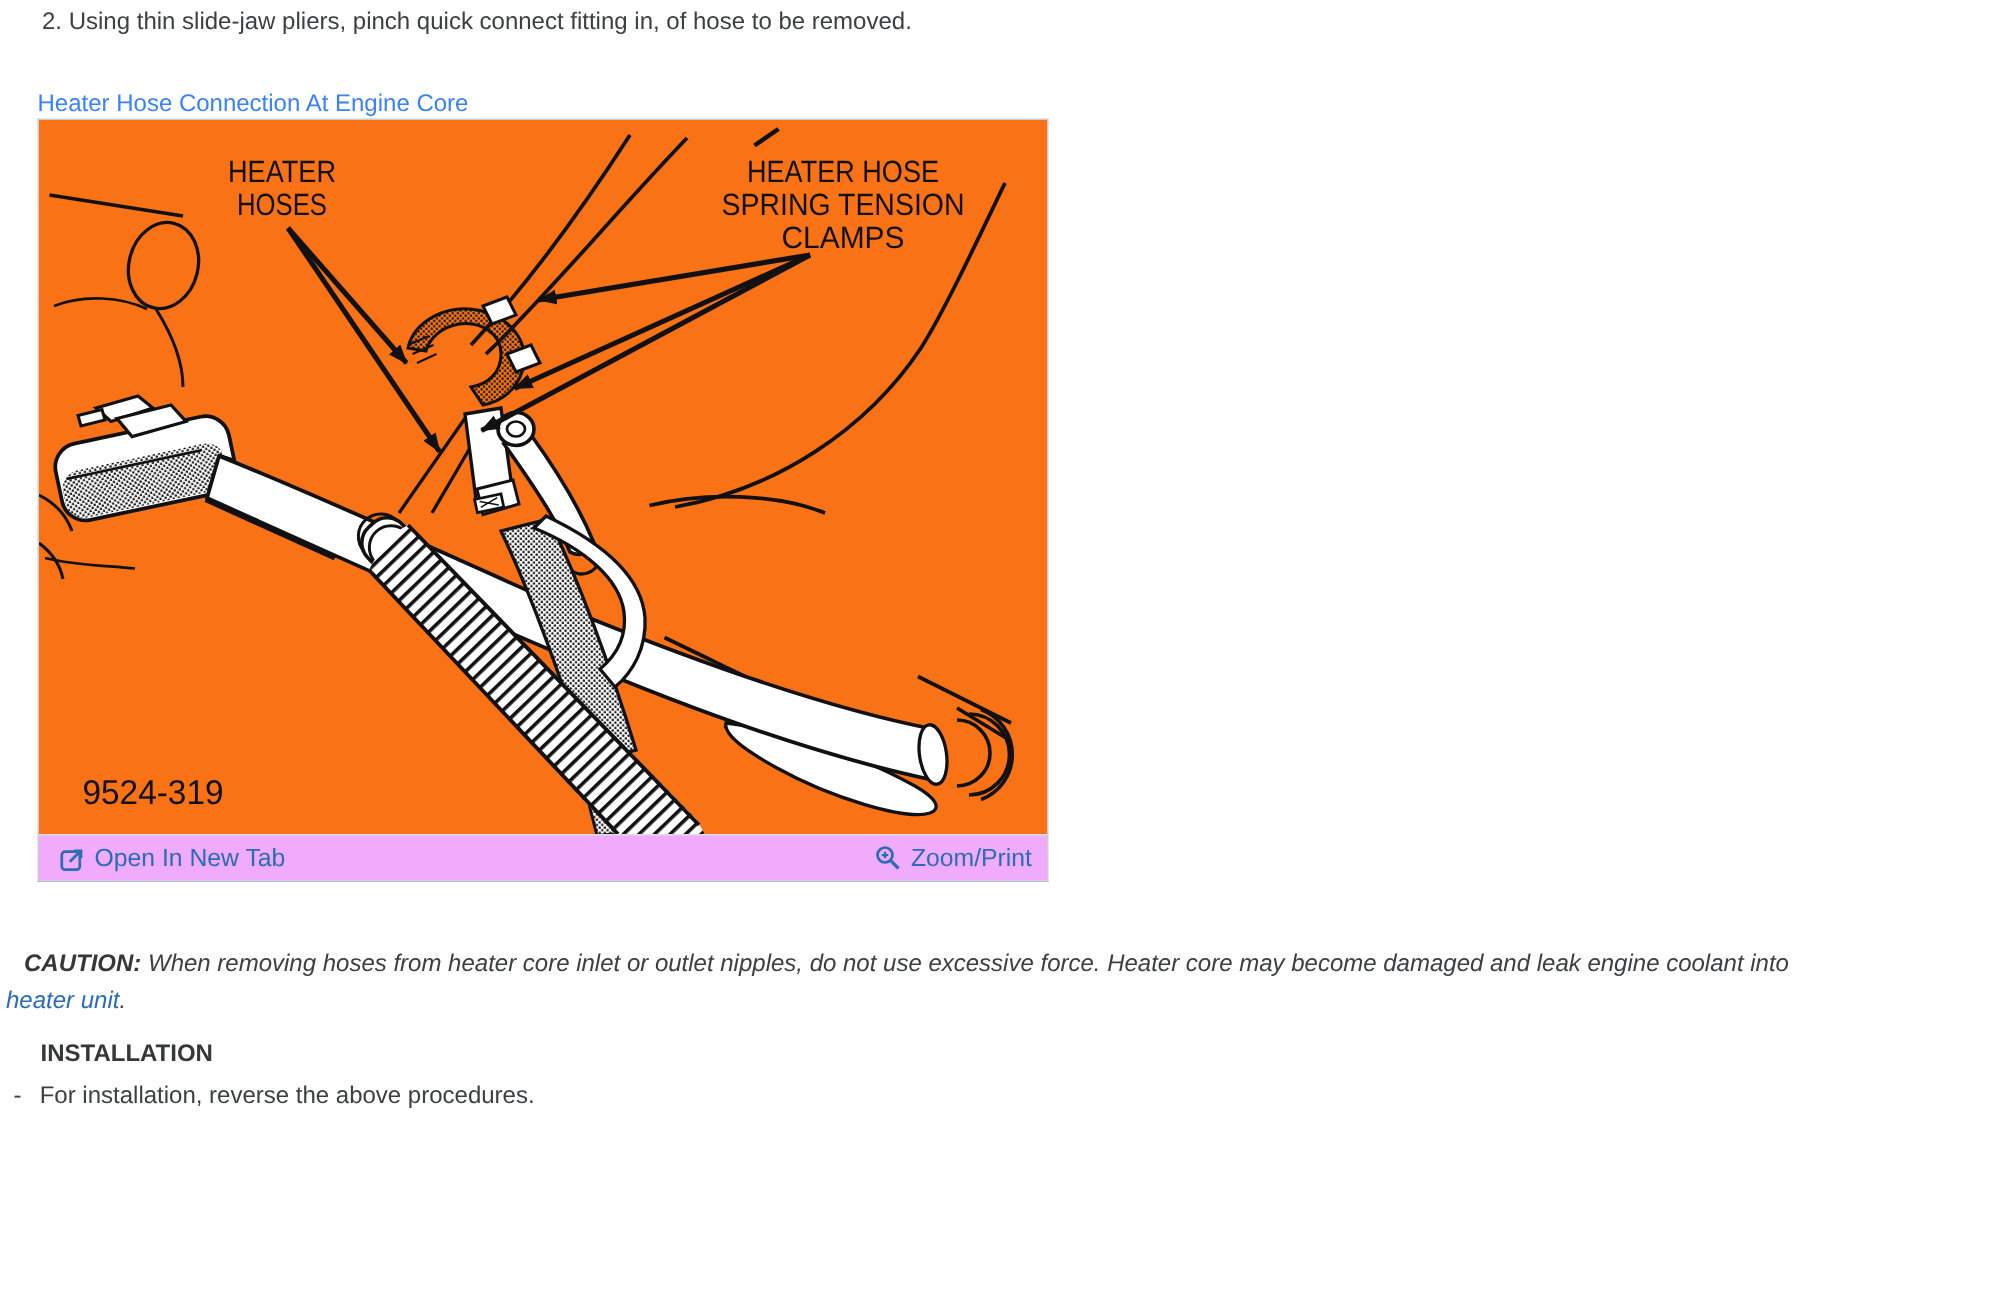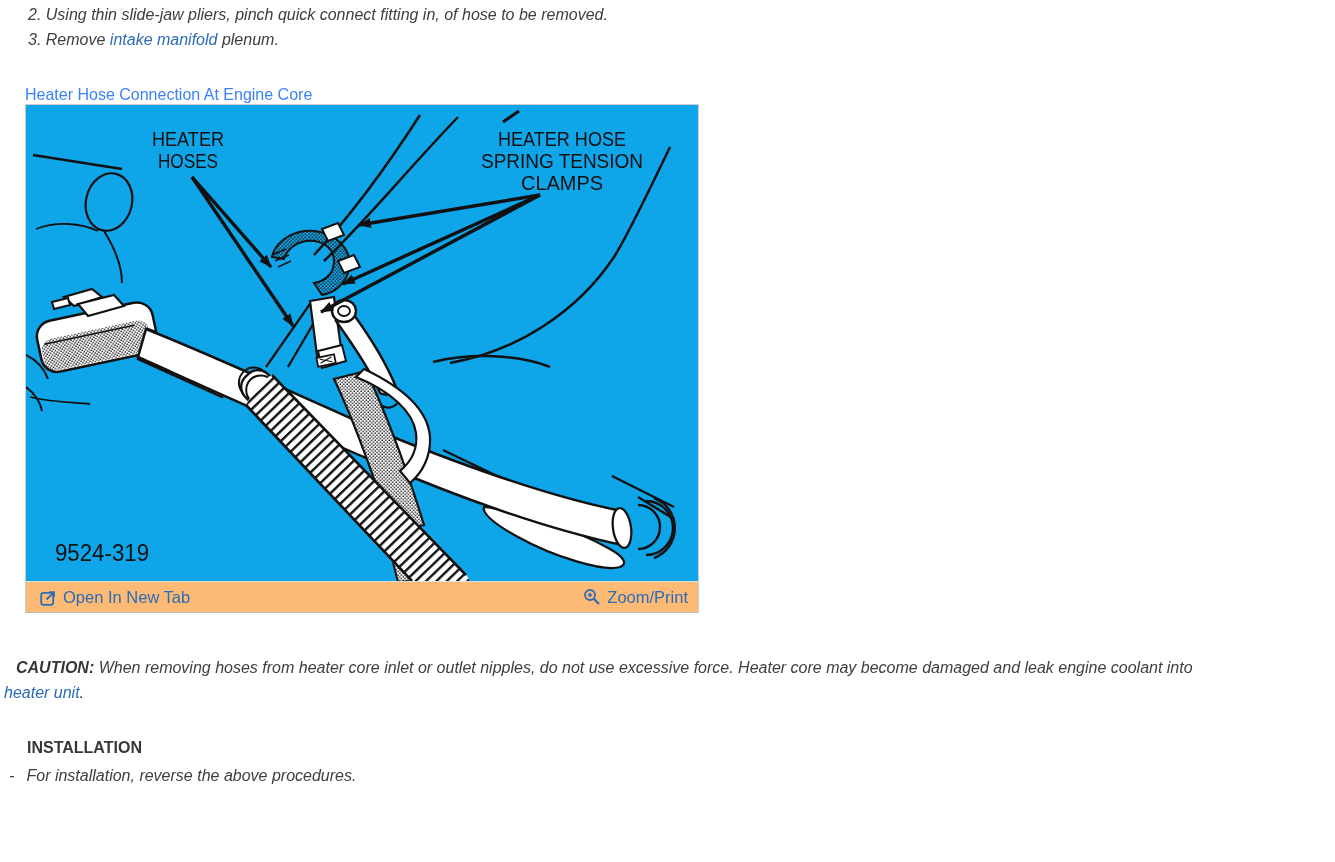--- a/index.html
+++ b/index.html
@@ -5,57 +5,53 @@
   * { margin:0; padding:0; box-sizing:border-box; }
   html,body { background:#ffffff; }
   body {
     width:1335px; height:862px; overflow:hidden;
     font-family:"Liberation Sans", sans-serif;
     color:#3c4043; font-size:16px; position:relative;
     padding-top:2px;
   }
   a.link { color:#2a6cb8; text-decoration:none; cursor:pointer; }
   .steps { padding-left:28px; }
-  .step-row { line-height:25px; white-space:nowrap;font-style:italic; }
+  .step-row { line-height:25px; white-space:nowrap; }
   .step-num { display:inline-block; min-width:13px; }
   .fig-caption { margin-top:33px; margin-left:25px; line-height:19px; color:#3b82f6; }
   .figure {
     margin-left:25px; width:674px;
     border:1px solid #cccccc; border-bottom-color:#b9bdc1;
     background:#ffffff;
   }
-  .fig-image { width:672px; height:476px; background:#0ea5e9; position:relative; }
+  .fig-image { width:672px; height:476px; background:#f97316; position:relative; }
   .fig-footer {
-    height:31px; background:#fdba74; border-top:1px solid #dcdfe1;
+    height:31px; background:#f0abfc; border-top:1px solid #dcdfe1;
     display:flex; align-items:center; justify-content:space-between;
     padding:0 10px 0 14px; font-size:16.5px;
   }
   .fig-footer .flink { display:flex; align-items:center; gap:6px; color:#2a6cb8; cursor:pointer; text-decoration:none; }
   .fig-footer svg { display:block; }
   .steps-bottom { margin-top:42px; }
   .caution-para {
     margin-top:25px; margin-left:4px; text-indent:12px;
     line-height:25px; max-width:1228px;font-style:italic;
   }
   .caution-label { font-weight:bold; color:#35383b; }
-  .install-heading { margin-top:33px; padding-left:27px; font-weight:bold; line-height:20px; color:#35383b; }
+  .install-heading { margin-top:13px; padding-left:27px; font-weight:bold; line-height:20px; color:#35383b; }
   .install-list { margin-top:5px; padding-left:9px; }
   .drawing-svg text { font-family:"Liberation Sans", sans-serif; fill:#111; }
 </style>
 </head>
 <body>
 
 <div class="steps">
   <div class="step-row">
     <span class="step-num">2.</span>
     <span>Using thin slide-jaw pliers, pinch quick connect fitting in, of hose to be removed.</span>
-  </div>
-  <div class="step-row">
-    <span class="step-num">3.</span>
-    <span>Remove </span><a class="link">intake manifold</a><span> plenum.</span>
   </div>
 </div>
 
 <div class="fig-caption">Heater Hose Connection At Engine Core</div>
 
 <div class="figure">
   <div class="fig-image">
     <svg class="drawing-svg" width="672" height="476" viewBox="0 0 672 476">
       <defs>
         <pattern id="stip" width="3.5" height="3.5" patternUnits="userSpaceOnUse">

